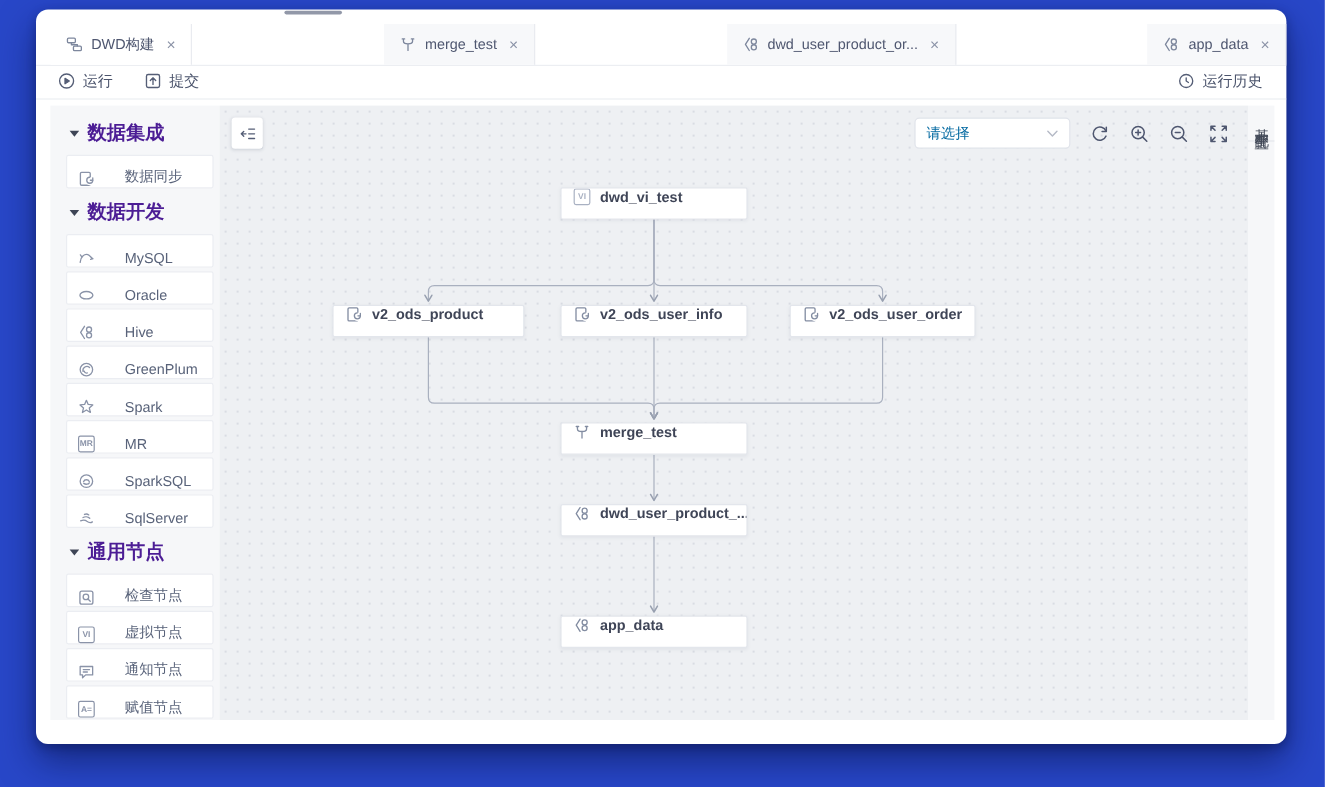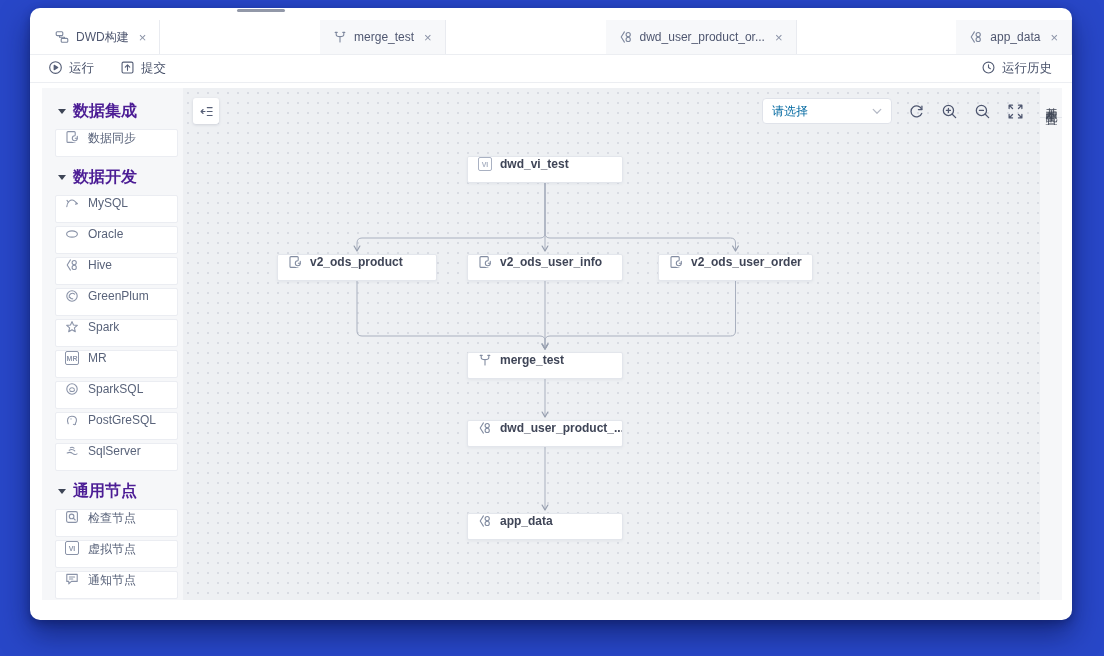--- a/index.html
+++ b/index.html
@@ -34,21 +34,21 @@
   .tool.right { margin-left:auto; }
 
   
   .main { position:absolute; top:80px; left:12px; right:10px; bottom:20px; display:flex; }
 
   
   .sidebar { width:141px; flex:none; background:#f6f7f9; padding-top:6px; overflow:hidden; }
   .side-section-header { display:flex; align-items:center; gap:7px; padding:7px 0 7px 16px; font-size:16px; font-weight:600; color:#4c1d95; cursor:pointer; }
   .caret { width:0; height:0; border-left:4px solid transparent; border-right:4px solid transparent; border-top:5px solid #3e4556; }
   .side-item { background:#fff; border:1px solid #ebedf2; border-radius:2px; margin:0 5px 3px 13px; height:28px;
-               display:flex; align-items:flex-start; gap:9px; padding-left:9px; font-size:12px; color:#59637a; cursor:grab; }
+               display:flex; align-items:flex-end; gap:25px; padding-left:9px; font-size:12px; color:#59637a; cursor:grab; }
   .side-item .ticon { color:#8a93a8; }
   .bx { width:14px; height:14px; border:1px solid currentColor; border-radius:2px; font-size:7px; font-weight:700;
         display:inline-flex; align-items:center; justify-content:center; color:inherit; }
 
   
   .canvas { flex:1; position:relative; overflow:hidden; background-color:#eef0f3;
             background-image:radial-gradient(circle, #d9dce3 0.8px, transparent 1px); background-size:10px 10px; }
   #edges { position:absolute; inset:0; width:100%; height:100%; pointer-events:none; }
   .collapse-btn { position:absolute; top:10px; left:10px; width:26px; height:26px; background:#fff; border-radius:3px;
                   box-shadow:0 1px 3px rgba(60,70,100,.18); display:flex; align-items:center; justify-content:center;
@@ -224,30 +224,20 @@
           <span>MR</span>
         </div>
         <div class="side-item">
           <span class="ticon">
             <svg viewBox="0 0 14 14" fill="none" stroke="currentColor" stroke-width="1.1" stroke-linecap="round" stroke-linejoin="round">
               <circle cx="7" cy="7" r="5.2"></circle>
               <path d="M4.6 7.4 C5.4 5.2 8.6 5.4 9.4 7.2 M4.8 8.8 C6.4 10 8.8 9.6 9.4 8.4"></path>
             </svg>
           </span>
           <span>SparkSQL</span>
-        </div>
-        <div class="side-item">
-          <span class="ticon">
-            <svg viewBox="0 0 14 14" fill="none" stroke="currentColor" stroke-width="1.1" stroke-linecap="round" stroke-linejoin="round">
-              <path d="M3.2 10.8 C1.6 7.2 2.6 3.4 6.6 3.2 C10 3 11.8 5.2 11.4 7.8 C11.2 9.4 10.3 9.9 10.4 11.2"></path>
-              <path d="M8.4 11.4 c.9 .6 1.9 .3 1.9 -.3"></path>
-              <circle cx="6" cy="5.9" r=".55" fill="currentColor" stroke="none"></circle>
-            </svg>
-          </span>
-          <span>PostGreSQL</span>
         </div>
         <div class="side-item">
           <span class="ticon">
             <svg viewBox="0 0 14 14" fill="none" stroke="currentColor" stroke-width="1.1" stroke-linecap="round" stroke-linejoin="round">
               <path d="M2.2 9 C4 8.2 6 8.2 7.4 9.4 C8.8 10.5 10.8 10.7 12 9.9 M4.2 6.3 C5.8 5.3 8.4 5.5 9.8 6.9 M5.4 3.7 C6.6 3.1 8 3.3 9 4.1"></path>
             </svg>
           </span>
           <span>SqlServer</span>
         </div>
         <div class="side-section-header">

